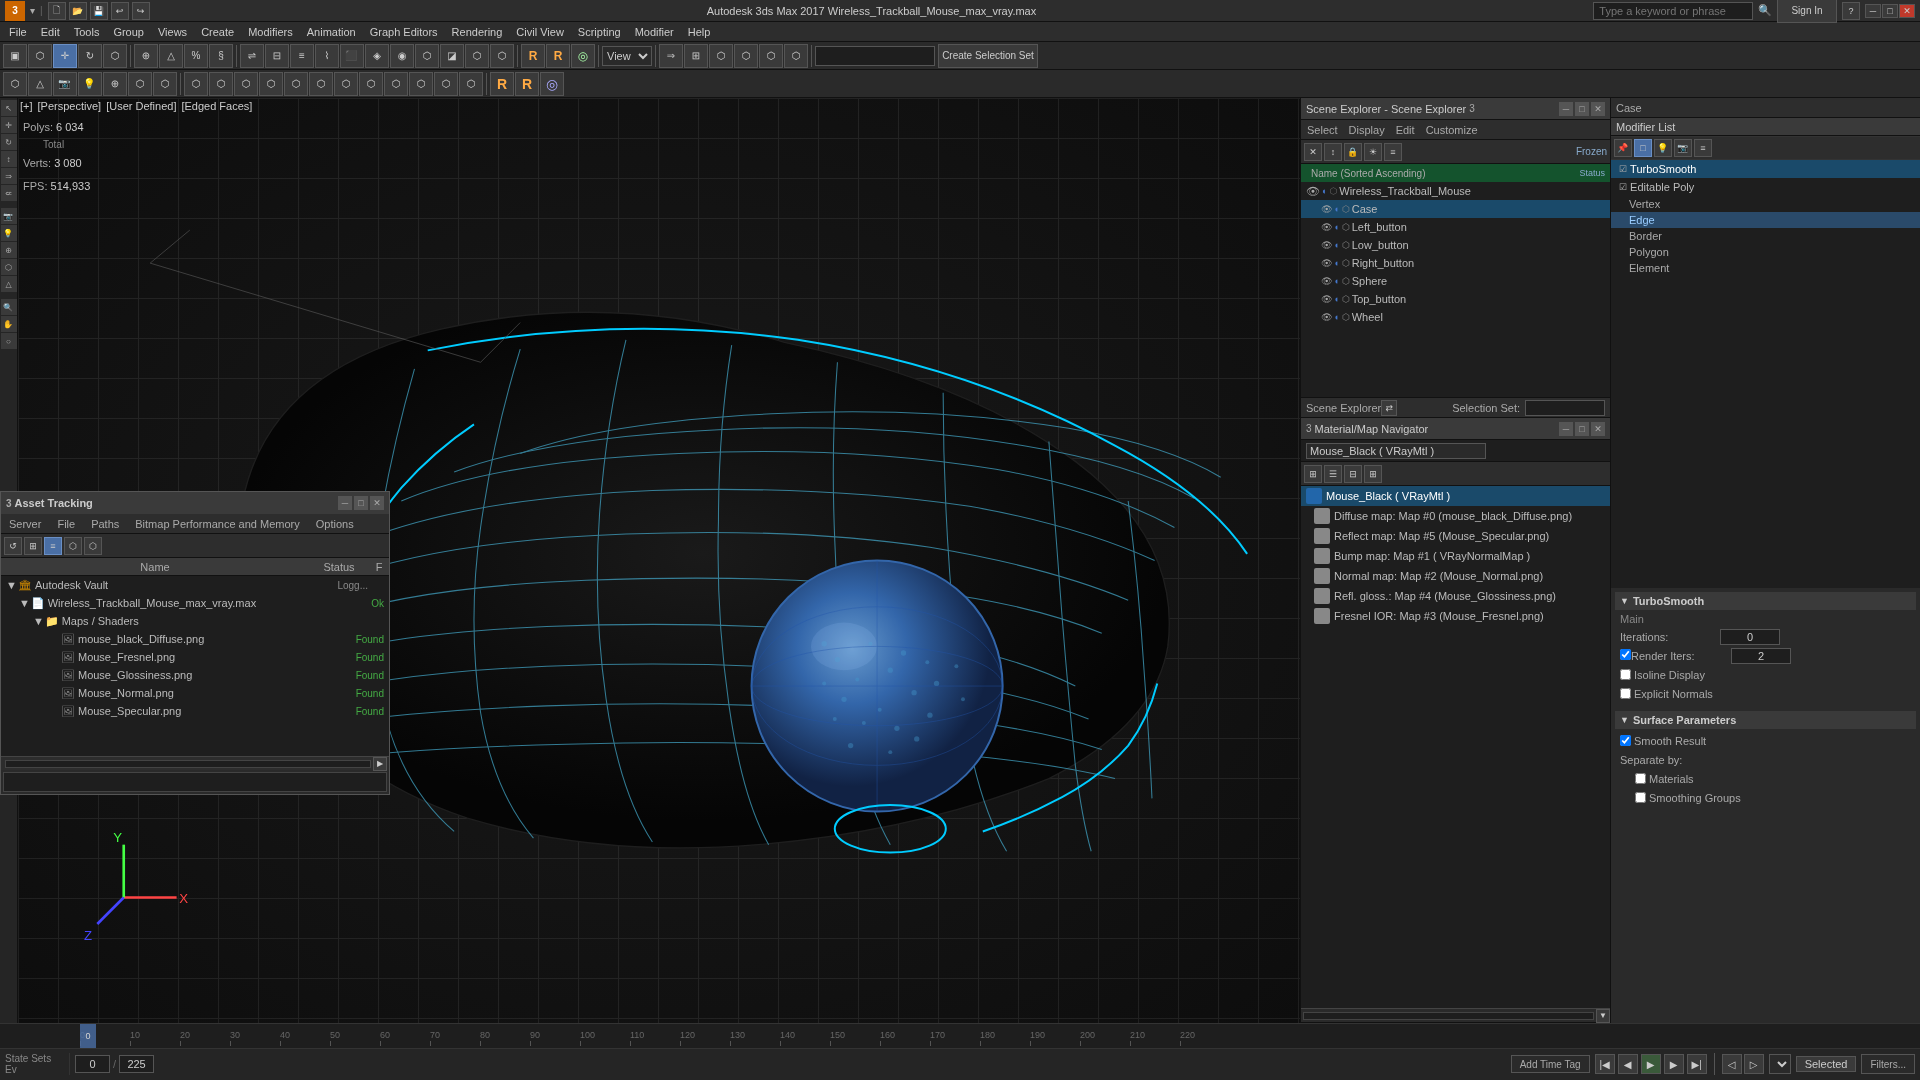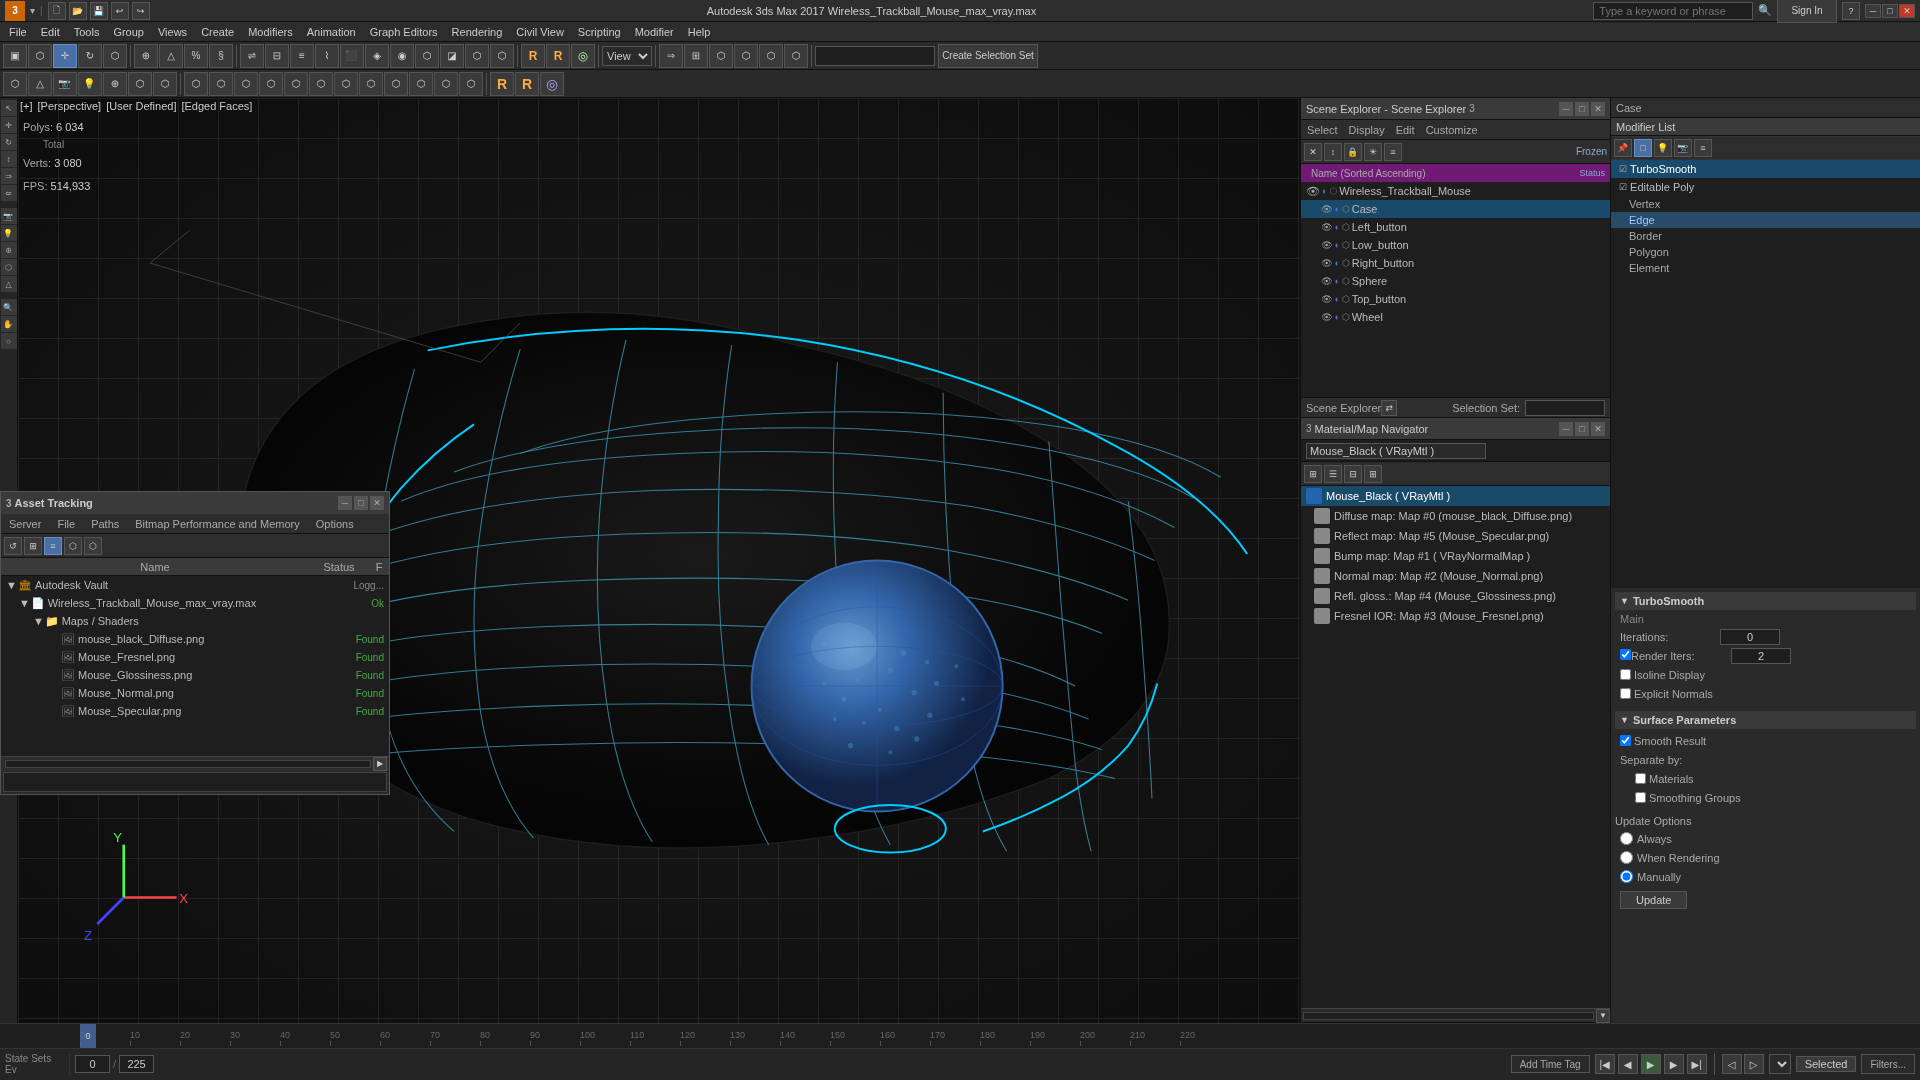--- a/index.html
+++ b/index.html
@@ -428,21 +428,21 @@
             <div class="tb-btn" style="width:18px;height:18px;font-size:9px;">✕</div>
             <div class="tb-btn" style="width:18px;height:18px;font-size:9px;">↕</div>
             <div class="tb-btn" style="width:18px;height:18px;font-size:9px;">🔒</div>
             <div class="tb-btn" style="width:18px;height:18px;font-size:9px;">☀</div>
             <div class="tb-btn" style="width:18px;height:18px;font-size:9px;">≡</div>
           </div>
           <div style="font-size:10px;color:#88aacc;">Frozen</div>
         </div>
         <div id="scene-explorer-content">
 
-          <div class="se-row" style="background:#701a75;color:#aaa;font-size:10px;">
+          <div class="se-row" style="background:#14532d;color:#aaa;font-size:10px;">
             <span style="padding-left:5px;">Name (Sorted Ascending)</span>
             <span class="frozen-badge">Status</span>
           </div>
 
           <div class="se-row" style="padding-left:5px;">
             <span style="color:#aaa;margin-right:2px;">👁</span>
             <span style="color:#4477cc;margin-right:2px;font-size:9px;">◐</span>
             <span style="color:#666;margin-right:2px;font-size:9px;">⬡</span>
             <span>Wireless_Trackball_Mouse</span>
           </div>
@@ -655,38 +655,20 @@
           <div class="prop-row" style="padding-left:20px;">
             <input type="checkbox" style="width: 11px; height: 11px; margin-right: 3px;">
             <span class="prop-label" style="width:auto;">Materials</span>
           </div>
           <div class="prop-row" style="padding-left:20px;">
             <input type="checkbox" style="width: 11px; height: 11px; margin-right: 3px;">
             <span class="prop-label" style="width:auto;">Smoothing Groups</span>
           </div>
         </div>
 
-        <div class="prop-section">
-          <div style="font-size:11px;color:#aaa;margin-bottom:3px;">Update Options</div>
-          <div class="prop-row">
-            <input type="radio" name="update" style="margin-right: 4px;">
-            <span class="prop-label" style="width:auto;">Always</span>
-          </div>
-          <div class="prop-row">
-            <input type="radio" name="update" style="margin-right: 4px;">
-            <span class="prop-label" style="width:auto;">When Rendering</span>
-          </div>
-          <div class="prop-row">
-            <input type="radio" name="update" checked="" style="margin-right: 4px;">
-            <span class="prop-label" style="width:auto;">Manually</span>
-          </div>
-          <div style="margin-top:5px;margin-left:5px;">
-            <button style="background:#3a3a3a;border:1px solid #555;color:#ccc;font-size:11px;padding:2px 15px;cursor:pointer;">Update</button>
-          </div>
-        </div>
       </div>
     </div>
   </div>
 </div>
 
 <div id="asset-tracking" style="position:fixed;left:0;top:auto;bottom:285px;width:390px;z-index:20;">
   <div id="at-header">
     <div style="display:flex;align-items:center;gap:3px;">
       <span style="color:#aaa;font-size:10px;">3</span>
       <span>Asset Tracking</span>
@@ -715,21 +697,21 @@
     <span class="at-col">Name</span>
     <span class="at-col status">Status</span>
     <span style="width:20px;font-size:11px;color:#aaa;text-align:center;">F</span>
   </div>
   <div id="at-content">
 
     <div class="at-row">
       <span class="at-expand">▼</span>
       <span style="color:#cc8800;margin-right:3px;font-size:11px;">🏛</span>
       <span>Autodesk Vault</span>
-      <span style="margin-left:auto;color:#888;font-size:10px;padding-right:5px;">Logg...</span>
+      <span style="margin-left:auto;color:#888;font-size:10px;padding-right:21px;">Logg...</span>
     </div>
 
     <div class="at-row" style="padding-left:18px;">
       <span class="at-expand">▼</span>
       <span style="color:#4488cc;margin-right:3px;font-size:11px;">📄</span>
       <span>Wireless_Trackball_Mouse_max_vray.max</span>
       <span style="margin-left:auto;color:#44aa44;font-size:10px;padding-right:5px;">Ok</span>
     </div>
 
     <div class="at-row" style="padding-left:32px;">

